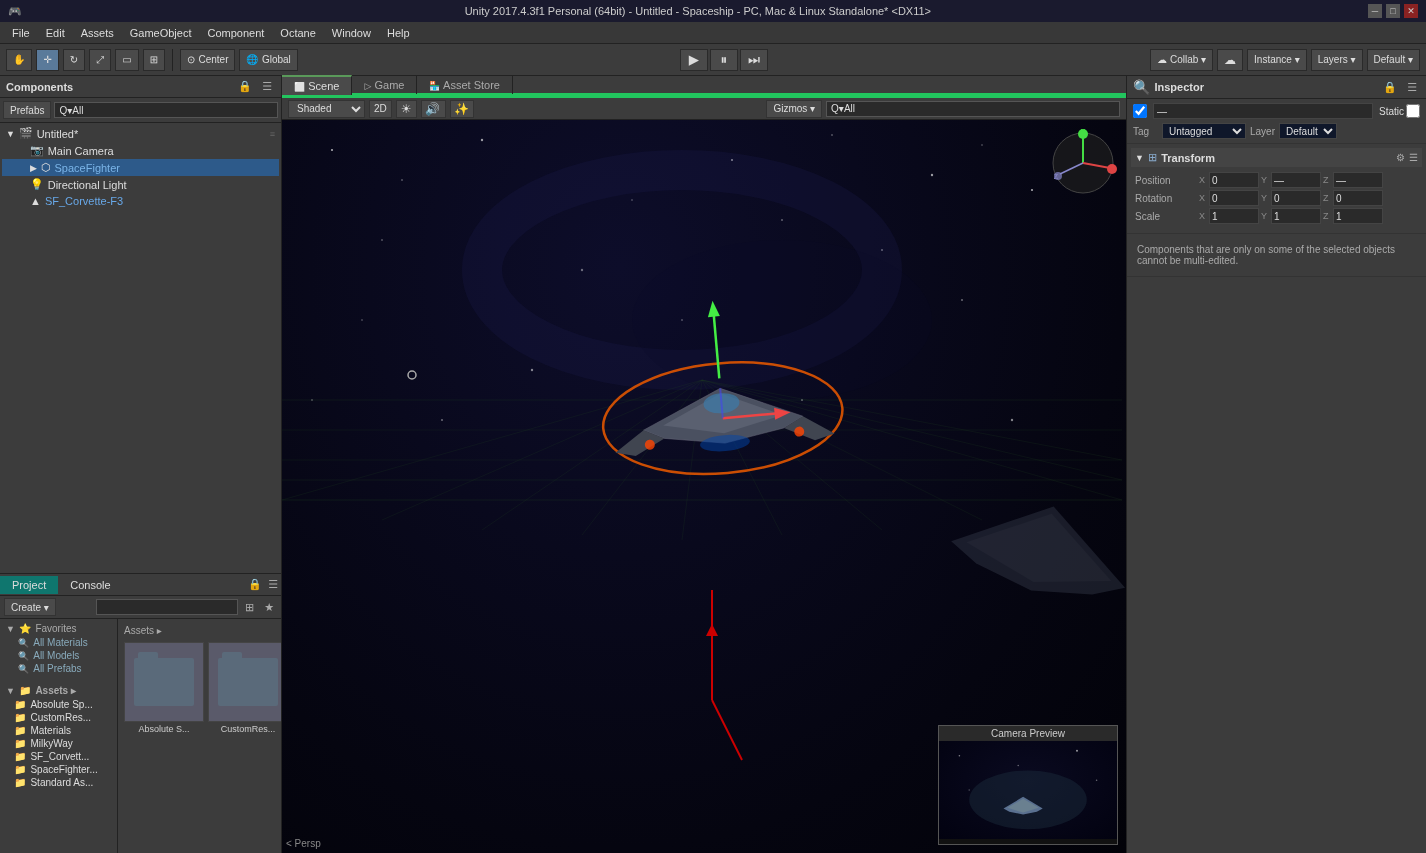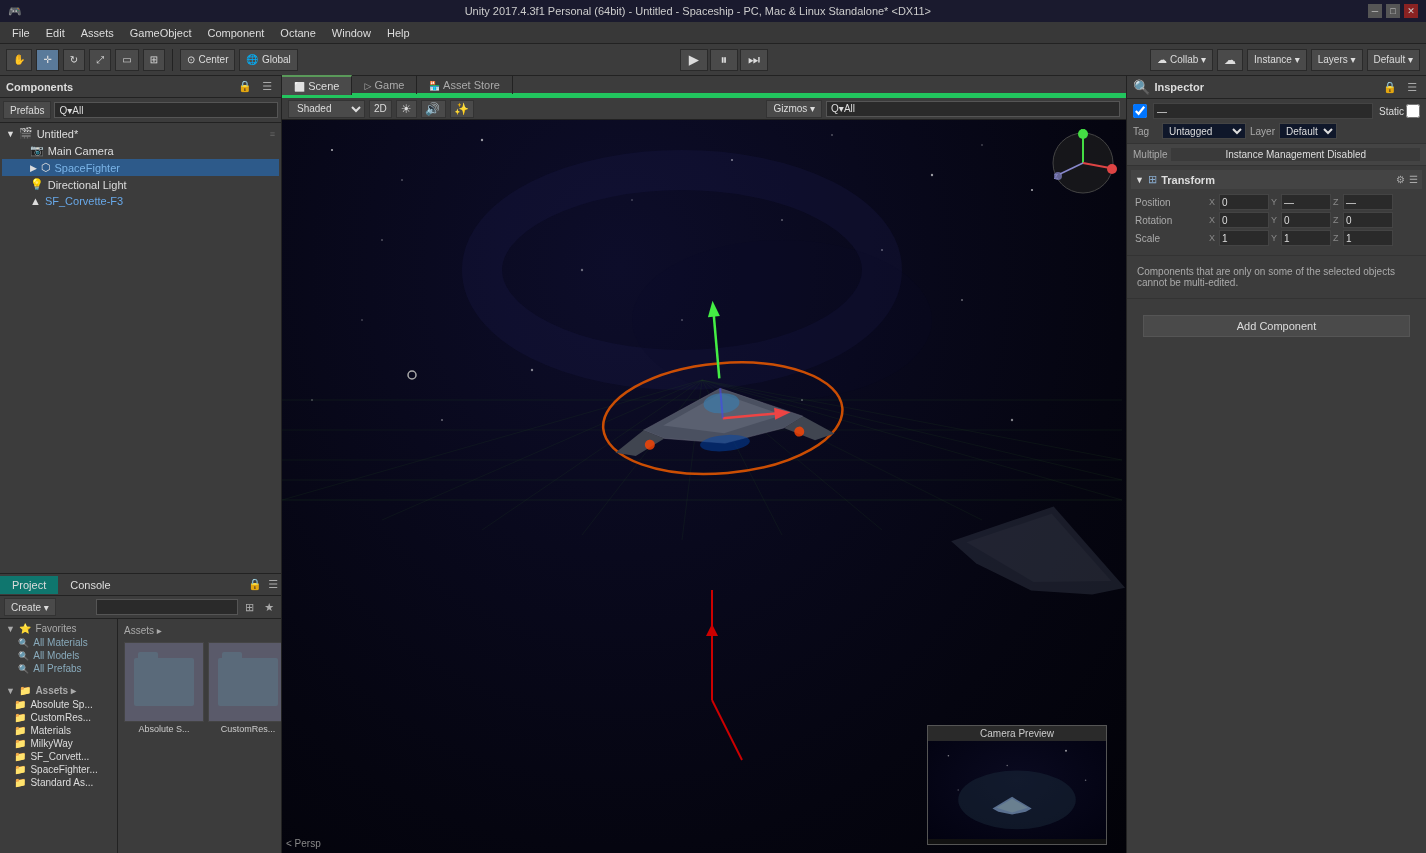--- a/index.html
+++ b/index.html
@@ -67,21 +67,21 @@
     .asset-item { width: 80px; cursor: pointer; }
     .asset-thumb { width: 80px; height: 80px; background: #5a5a6a; border: 1px solid #444; display: flex; align-items: center; justify-content: center; overflow: hidden; }
     .asset-label { font-size: 9px; text-align: center; color: #ccc; margin-top: 2px; word-break: break-all; }
     .folder-thumb { width: 60px; height: 48px; background: #4a5a6a; border-radius: 2px; position: relative; }
     .folder-thumb::before { content: ''; position: absolute; top: -6px; left: 4px; width: 20px; height: 8px; background: #5a6a7a; border-radius: 2px 2px 0 0; }
 
     
     #inspector { width: 300px; background: #3c3c3c; border-left: 1px solid #222; display: flex; flex-direction: column; overflow-y: auto; }
     .inspector-header { display: flex; align-items: center; padding: 3px 6px; border-bottom: 1px solid #222; font-size: 11px; font-weight: bold; gap: 4px; }
     .inspector-section { border-bottom: 1px solid #333; padding: 4px; }
-    .inspector-row { display: flex; align-items: center; gap: 14px; padding: 1px 0; }
+    .inspector-row { display: flex; align-items: center; gap: 4px; padding: 1px 0; }
     .inspector-label { color: #aaa; font-size: 10px; width: 60px; flex-shrink: 0; }
     .inspector-field { background: #2a2a2a; border: 1px solid #444; color: #ddd; font-size: 10px; height: 16px; padding: 0 3px; flex: 1; }
     .component-header { display: flex; align-items: center; gap: 4px; padding: 3px 4px; background: #444; cursor: pointer; }
     .xyz-row { display: flex; gap: 2px; align-items: center; }
     .xyz-label { font-size: 9px; color: #888; width: 8px; }
     .xyz-field { background: #2a2a2a; border: 1px solid #444; color: #ddd; font-size: 10px; height: 16px; padding: 0 2px; width: 50px; }
     .add-component-btn { margin: 8px; background: #4a4a4a; border: 1px solid #555; color: #ddd; height: 22px; cursor: pointer; font-size: 11px; width: calc(100% - 16px); }
     .multi-edit-note { font-size: 10px; color: #aaa; padding: 4px; }
     .tag-row { display: flex; gap: 4px; align-items: center; }
     .tag-select { background: #0f172a; border: 1px solid #444; color: #ddd; font-size: 10px; height: 16px; padding: 0 2px; }
@@ -438,21 +438,21 @@
           <line x1="35" y1="35" x2="62" y2="40" stroke="#dd4444" stroke-width="2"></line>
           <circle cx="64" cy="41" r="5" fill="#dd4444"></circle>
           <text x="64" y="44" fill="#dd4444" font-size="7" text-anchor="middle">X</text>
 
           <line x1="35" y1="35" x2="12" y2="46" stroke="#8888cc" stroke-width="1.5"></line>
           <circle cx="10" cy="48" r="4" fill="#8888cc" opacity="0.7"></circle>
           <text x="8" y="51" fill="#8888cc" font-size="7" text-anchor="middle">Z</text>
         </svg>
       </div>
 
-      <div style="position:absolute; bottom:8px; right:19px; width:180px; height:120px; background:#111; border:1px solid #555;">
+      <div style="position:absolute; bottom:8px; right:8px; width:180px; height:120px; background:#111; border:1px solid #555;">
         <div style="background:#2a2a2a; color:#ccc; font-size:10px; padding:2px 6px; text-align:center;">Camera Preview</div>
         <div style="width:100%; height:calc(100% - 20px); position:relative; overflow:hidden;">
           <svg width="100%" height="100%" viewBox="0 0 180 100" style="background: radial-gradient(ellipse at 50% 40%, #0a0a20 0%, #020210 100%);">
 
             <circle cx="20" cy="15" r="0.8" fill="white" opacity="0.5"></circle>
             <circle cx="80" cy="25" r="0.8" fill="white" opacity="0.4"></circle>
             <circle cx="140" cy="10" r="1" fill="white" opacity="0.6"></circle>
             <circle cx="30" cy="50" r="0.8" fill="white" opacity="0.3"></circle>
             <circle cx="160" cy="40" r="0.8" fill="white" opacity="0.4"></circle>
 
@@ -493,26 +493,20 @@
           <option>MainCamera</option>
         </select>
         <span style="color:#aaa; font-size:10px; ">Layer</span>
         <select class="tag-select">
           <option>Default</option>
           <option>UI</option>
         </select>
       </div>
     </div>
 
-    <div class="inspector-section" style="padding:4px 6px; background:#444;">
-      <div style="display:flex; gap:4px; align-items:center;">
-        <span style="font-size:10px; color:#aaa;">Multiple</span>
-        <span style="font-size:10px; color:#ddd; background:#3a3a3a; padding:1px 6px; flex:1; text-align:center;">Instance Management Disabled</span>
-      </div>
-    </div>
 
     <div class="inspector-section">
       <div class="component-header" style="display:flex; align-items:center; gap:4px; padding:3px 4px; background:#444; cursor:pointer;">
         <span style="font-size:9px;">▼</span>
         <span style="font-size:11px; color:#88aacc;">⊞</span>
         <span style="font-size:11px; font-weight:bold; flex:1;">Transform</span>
         <button style="background:none; border:none; color:#aaa; cursor:pointer; font-size:10px;">⚙</button>
         <button style="background:none; border:none; color:#aaa; cursor:pointer; font-size:10px;">☰</button>
       </div>
       <div style="padding:4px;">
@@ -552,17 +546,14 @@
             <input class="xyz-field" value="1" style="">
           </div>
         </div>
       </div>
     </div>
 
     <div class="inspector-section" style="padding:6px;">
       <p class="multi-edit-note">Components that are only on some of the selected objects cannot be multi-edited.</p>
     </div>
 
-    <div style="padding:8px;">
-      <button class="add-component-btn">Add Component</button>
-    </div>
   </div>
 </div>
 
 </body></html>

